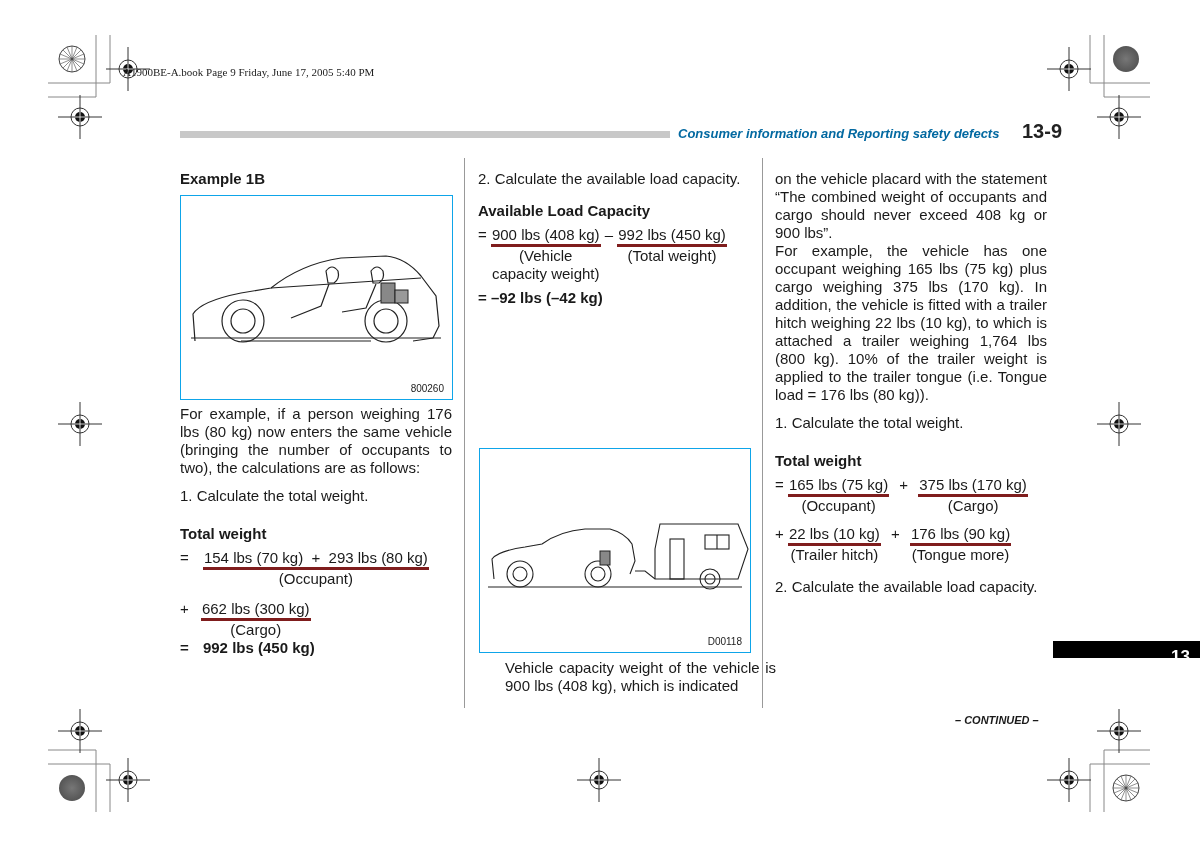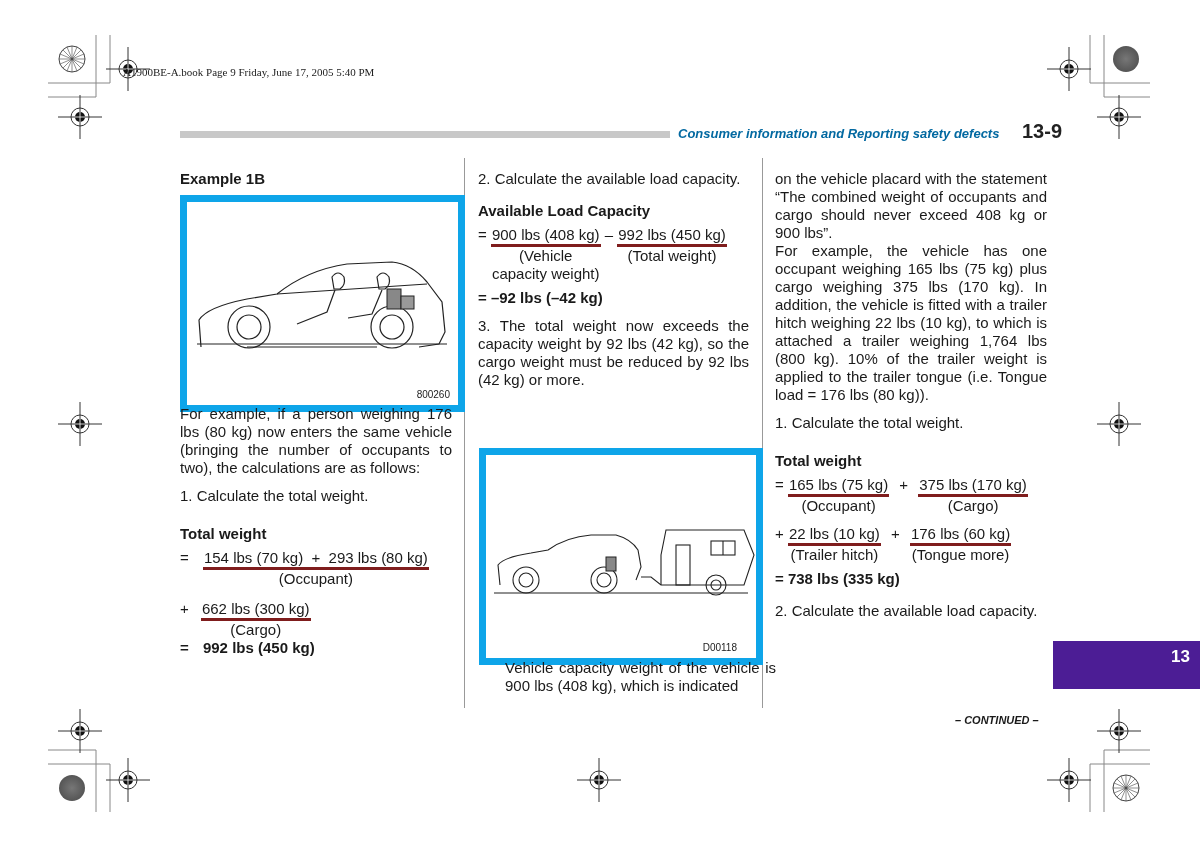--- a/index.html
+++ b/index.html
@@ -7,27 +7,27 @@
   .abs { position:absolute; }
   .book-line { left:123px; top:66px; font-family:"Liberation Serif", serif; font-size:11px; color:#222; }
   .header-bar { left:180px; top:131px; width:490px; height:7px; background:#c8c8c8; }
   .header-title { left:678px; top:126px; font-size:13px; font-style:italic; font-weight:bold; color:#0369a1; }
   .header-page { left:1022px; top:120px; font-size:20px; font-weight:bold; color:#222; }
   .col { position:absolute; font-size:15px; line-height:18px; }
   .col p { margin:0; }
   .just { text-align:justify; }
   .h { font-weight:bold; }
   .divider { position:absolute; width:1px; background:#999; }
-  .figure { position:absolute; border:7px solid #0ea5e9; background:#fff; }
+  .figure { position:absolute; border:1px solid #0ea5e9; background:#fff; }
   .fig-code { position:absolute; font-size:10px; color:#222; }
   .frac { display:inline-block; text-align:center; vertical-align:top; }
   .frac .num { border-bottom:3px solid #7f1d1d; padding:0 1px; display:block; }
   .frac .den { display:block; }
   .bold { font-weight:bold; }
-  .tab13 { left:1053px; top:641px; width:147px; height:48px; background:#4c1d95; }
+  .tab13 { left:1053px; top:641px; width:147px; height:17px; background:#000000; }
   .tab13 span { position:absolute; right:10px; top:6px; color:#fff; font-size:17px; font-weight:bold; }
   .continued { left:955px; top:714px; font-size:11px; font-weight:bold; font-style:italic; }
   .reg { position:absolute; }
 </style>
 </head>
 <body>
 
 <svg class="reg" width="1200" height="849" style="left:0;top:0;">
   <defs>
     <g id="cross">
@@ -177,42 +177,41 @@
       <span class="den">(Vehicle</span>
       <span class="den">capacity weight)</span>
     </span>
     <span>–</span>
     <span class="frac">
       <span class="num">992 lbs (450 kg)</span>
       <span class="den">(Total weight)</span>
     </span>
   </div>
   <p class="h" style="margin-top:6px;">= –92 lbs (–42 kg)</p>
-  <p style="margin-top:10px;">3. The total weight now exceeds the capacity weight by 92 lbs (42 kg), so the cargo weight must be reduced by 92 lbs (42 kg) or more.</p>
 </div>
 <div class="figure" style="left:479px; top:448px; width:270px; height:203px;">
   <svg width="270" height="203" viewBox="0 0 270 203">
     <g fill="none" stroke="#222" stroke-width="1.1">
       <path d="M14 130 L12 110 Q18 102 45 98 L62 95 Q80 82 105 80 L130 80 Q145 84 152 95 L155 112 L150 125"></path>
       <circle cx="40" cy="125" r="13"></circle>
         <circle cx="40" cy="125" r="7"></circle>
       <circle cx="118" cy="125" r="13"></circle>
         <circle cx="118" cy="125" r="7"></circle>
       <path d="M155 122 L165 122 L175 130 L190 130"></path>
       <path d="M175 130 L175 100 L180 75 L258 75 L268 100 L258 130 L190 130"></path>
       <rect x="190" y="90" width="14" height="40"></rect>
       <rect x="225" y="86" width="24" height="14"></rect>
       <line x1="237" y1="86" x2="237" y2="100"></line>
       <circle cx="230" cy="130" r="10"></circle>
         <circle cx="230" cy="130" r="5"></circle>
     </g>
     <rect x="120" y="102" width="10" height="14" fill="#888" stroke="#222"></rect>
     <line x1="8" y1="138" x2="262" y2="138" stroke="#222" stroke-width="1.2"></line>
   </svg>
-  <span class="fig-code" style="right:19px; bottom:5px;padding-left:20px;">D00118</span>
+  <span class="fig-code" style="right:8px; bottom:5px;padding-left:20px;">D00118</span>
 </div>
 <div class="col just" style="left:478px; top:659px; width:271px;margin-left:27px;">
   <p>Vehicle capacity weight of the vehicle is 900 lbs (408 kg), which is indicated</p>
 </div>
 
 <div class="col just" style="left:775px; top:170px; width:272px;">
   <p>on the vehicle placard with the statement “The combined weight of occupants and cargo should never exceed 408 kg or 900 lbs”.</p>
   <p style="">For example, the vehicle has one occupant weighing 165 lbs (75 kg) plus cargo weighing 375 lbs (170 kg).  In addition, the vehicle is fitted with a trailer hitch weighing 22 lbs (10 kg), to which is attached a trailer weighing 1,764 lbs (800 kg). 10% of the trailer weight is applied to the trailer tongue (i.e. Tongue load = 176 lbs (80 kg)).</p>
   <p style="margin-top:10px;">1. Calculate the total weight.</p>
   <p class="h" style="margin-top:20px;">Total weight</p>
@@ -229,25 +228,24 @@
     </span>
   </div>
   <div style="margin-top:10px; text-align:left;">
     <span>+</span>
     <span class="frac">
       <span class="num">22 lbs (10 kg)</span>
       <span class="den">(Trailer hitch)</span>
     </span>
     <span style="margin:0 6px;">+</span>
     <span class="frac">
-      <span class="num">176 lbs (60 kg)</span>
+      <span class="num">176 lbs (90 kg)</span>
       <span class="den">(Tongue more)</span>
     </span>
   </div>
-  <p class="h" style="margin-top:6px;">= 738 lbs (335 kg)</p>
   <p style="margin-top:14px;">2. Calculate the available load capacity.</p>
 </div>
 
 <div class="abs tab13">
   <span>13</span>
 </div>
 
 <div class="abs continued">– CONTINUED –</div>
 
 </body></html>

